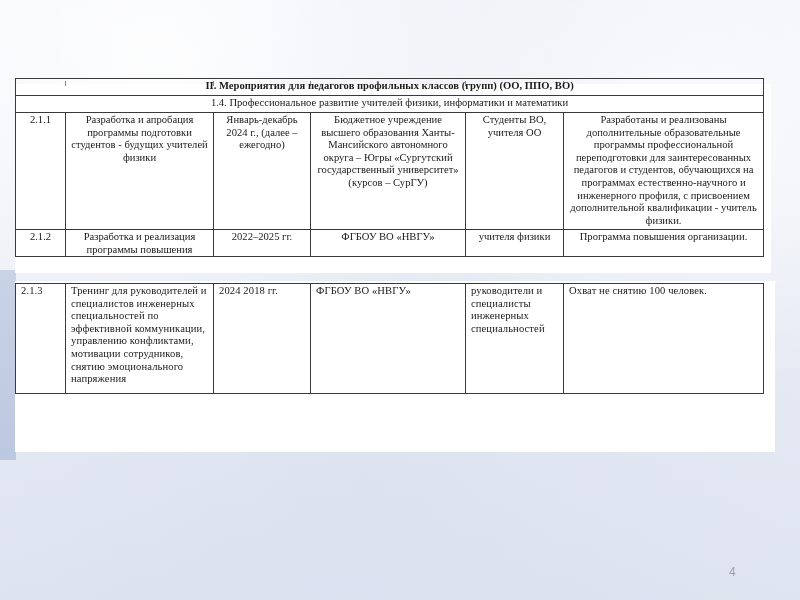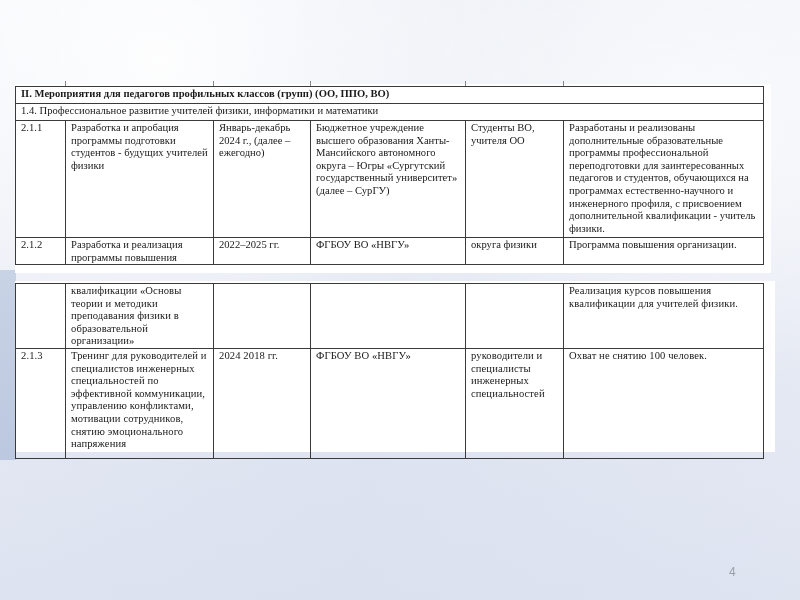--- a/index.html
+++ b/index.html
@@ -26,21 +26,21 @@
   .sheet2 { left: 15px; top: 281px; width: 760px; height: 171px; }
 
   table.doc {
     position: absolute; border-collapse: collapse; table-layout: fixed;
     font-size: 10.6px; line-height: 12.6px; color: #1a1a1a;
   }
   table.doc td {
     border: 1px solid #3a3a3a; vertical-align: top; padding: 1px 5px 0 5px;
     word-wrap: break-word; overflow: hidden;
   }
-  .t1 { left: 15px; top: 86px; width: 748px; }
+  .t1 { left: 15px; top: 78px; width: 748px; text-align: center; }
   .t2 { left: 15px; top: 283px; width: 748px; }
   .section-title { font-weight: bold; }
   .bold { font-weight: normal; }
   .t2 td { letter-spacing: 0.1px; }
 
   .top-ticks {
     position: absolute; left: 15px; top: 81px; width: 748px; height: 5px;
   }
   .top-ticks span {
     position: absolute; top: 0; width: 1px; height: 5px; background: #888;
@@ -81,53 +81,45 @@
       <tr style="height:17px">
     <td colspan="6" class="section-title">II. Мероприятия для педагогов профильных классов (групп) (ОО, ППО, ВО)</td>
   </tr>
   <tr style="height:17px">
     <td colspan="6">1.4. Профессиональное развитие учителей физики, информатики и математики</td>
   </tr>
   <tr style="height:117px">
     <td>2.1.1</td>
     <td>Разработка и апробация программы подготовки студентов - будущих учителей физики</td>
     <td>Январь-декабрь 2024 г., (далее – ежегодно)</td>
-    <td>Бюджетное учреждение высшего образования Ханты-Мансийского автономного округа – Югры «Сургутский государственный университет» (далее – СурГУ)</td>
+    <td>Бюджетное учреждение высшего образования Ханты-Мансийского автономного округа – Югры «Сургутский государственный университет» (курсов – СурГУ)</td>
     <td>Студенты ВО, учителя ОО</td>
     <td>Разработаны и реализованы дополнительные образовательные программы профессиональной переподготовки для заинтересованных педагогов и студентов, обучающихся на программах естественно-научного и инженерного профиля, с присвоением дополнительной квалификации - учитель физики.</td>
   </tr>
   <tr style="height:25px">
     <td>2.1.2</td>
     <td class="bold">Разработка и реализация программы повышения</td>
     <td class="bold">2022–2025 гг.</td>
     <td class="bold">ФГБОУ ВО «НВГУ»</td>
-    <td class="bold">округа физики</td>
+    <td class="bold">учителя физики</td>
     <td class="bold">Программа повышения организации.</td>
   </tr>
 </tbody>
   </table>
 
 <table class="doc t2">
   <colgroup>
     <col style="width:50px">
     <col style="width:148px">
     <col style="width:97px">
     <col style="width:155px">
     <col style="width:98px">
     <col style="width:200px">
   </colgroup>
   <tbody>
-      <tr style="height:57px">
-    <td></td>
-    <td class="bold">квалификации «Основы теории и методики преподавания физики в образовательной организации»</td>
-    <td></td>
-    <td></td>
-    <td></td>
-    <td class="bold">Реализация курсов повышения квалификации для учителей физики.</td>
-  </tr>
   <tr style="height:110px">
     <td>2.1.3</td>
     <td class="bold">Тренинг для руководителей и специалистов инженерных специальностей по эффективной коммуникации, управлению конфликтами, мотивации сотрудников, снятию эмоционального напряжения</td>
     <td class="bold">2024 2018 гг.</td>
     <td class="bold">ФГБОУ ВО «НВГУ»</td>
     <td>руководители и специалисты инженерных специальностей</td>
     <td class="bold">Охват не снятию 100 человек.</td>
   </tr>
 </tbody>
   </table>

